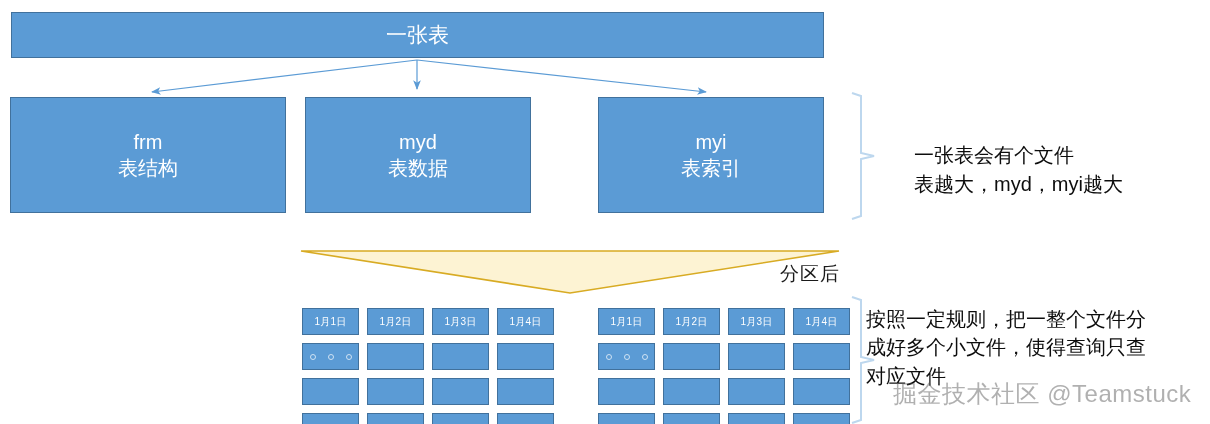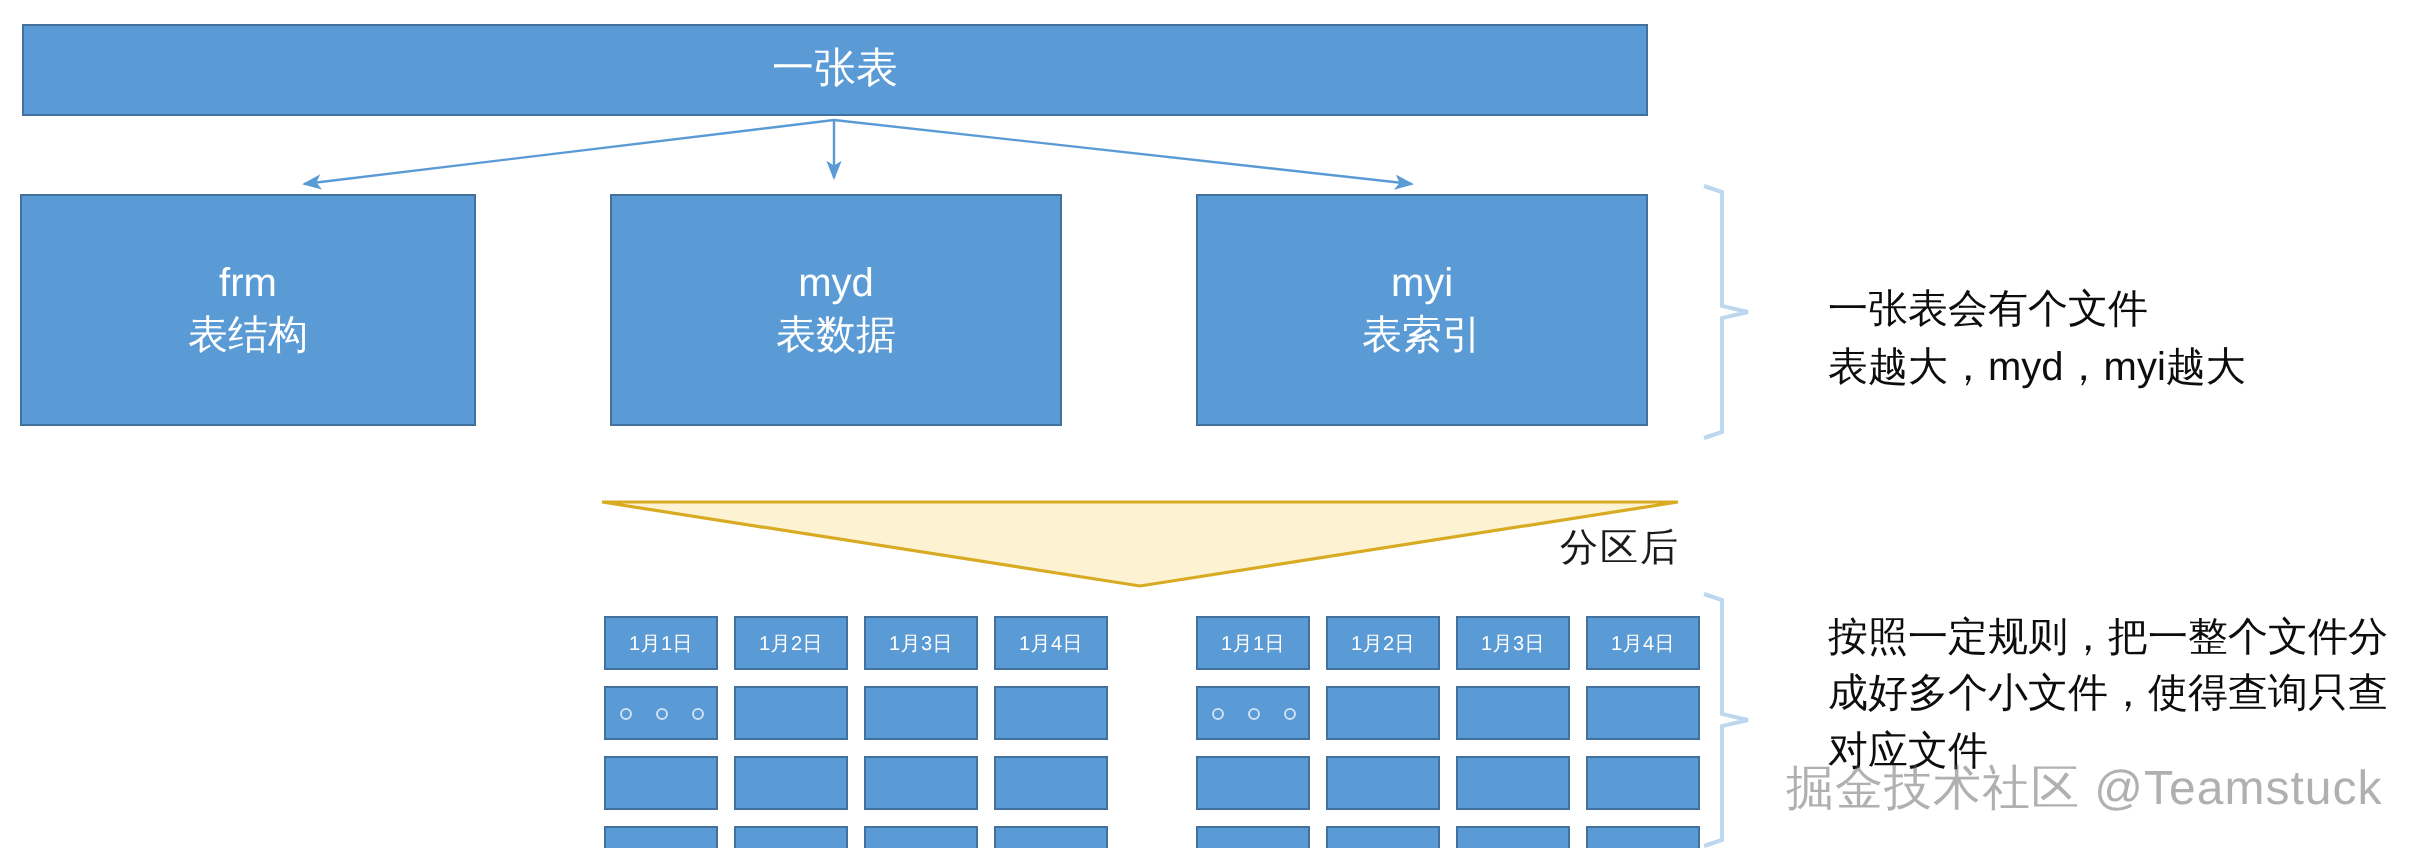--- a/index.html
+++ b/index.html
@@ -46,21 +46,21 @@
     height: 46px;
     font-size: 21px;
   }
 
   
   .file-box {
     top: 97px;
     height: 116px;
     font-size: 20px;
   }
-  #file-box-frm { left: 10px;  width: 228px; }
+  #file-box-frm { left: 10px;  width: 276px; }
   #file-box-myd { left: 305px; width: 226px; }
   #file-box-myi { left: 598px; width: 226px; text-align: right; }
   .file-box .fb-name { display: block; }
   .file-box .fb-desc { display: block; }
 
   
   #arrows-svg {
     position: absolute;
     left: 0; top: 0;
     width: 1210px;
@@ -141,21 +141,21 @@
 
   
   .annotation {
     position: absolute;
     color: #0d0d0d;
     font-size: 20px;
     line-height: 1.45;
     white-space: pre-line;
   }
   #annotation-top    { left: 914px; top: 141px; width: 290px; }
-  #annotation-bottom { left: 914px; top: 305px; width: 285px; font-size: 20px; line-height: 1.42; }
+  #annotation-bottom { left: 866px; top: 305px; width: 285px; font-size: 20px; line-height: 1.42; }
 
   
   #watermark {
     position: absolute;
     left: 893px;
     top: 378px;
     font-size: 24px;
     color: rgba(90,90,90,0.48);
     white-space: nowrap;
     letter-spacing: 0.5px;

